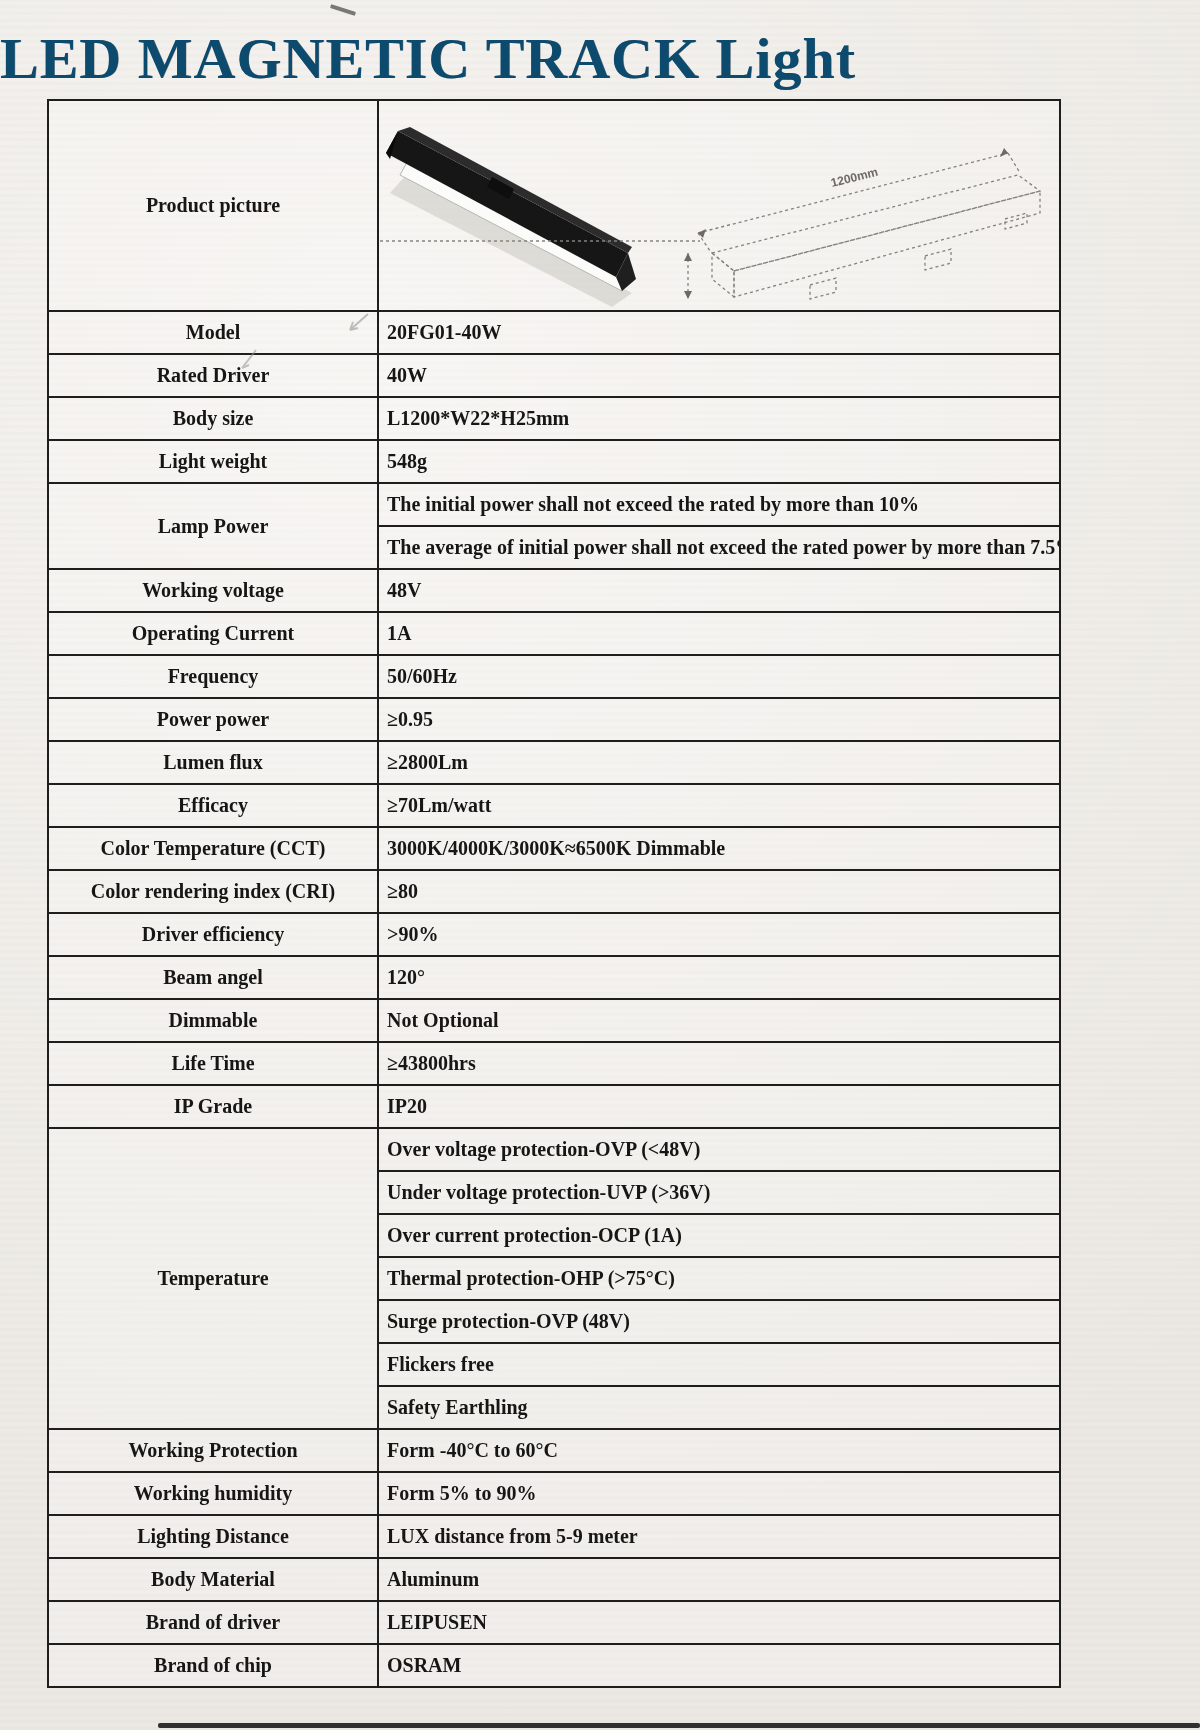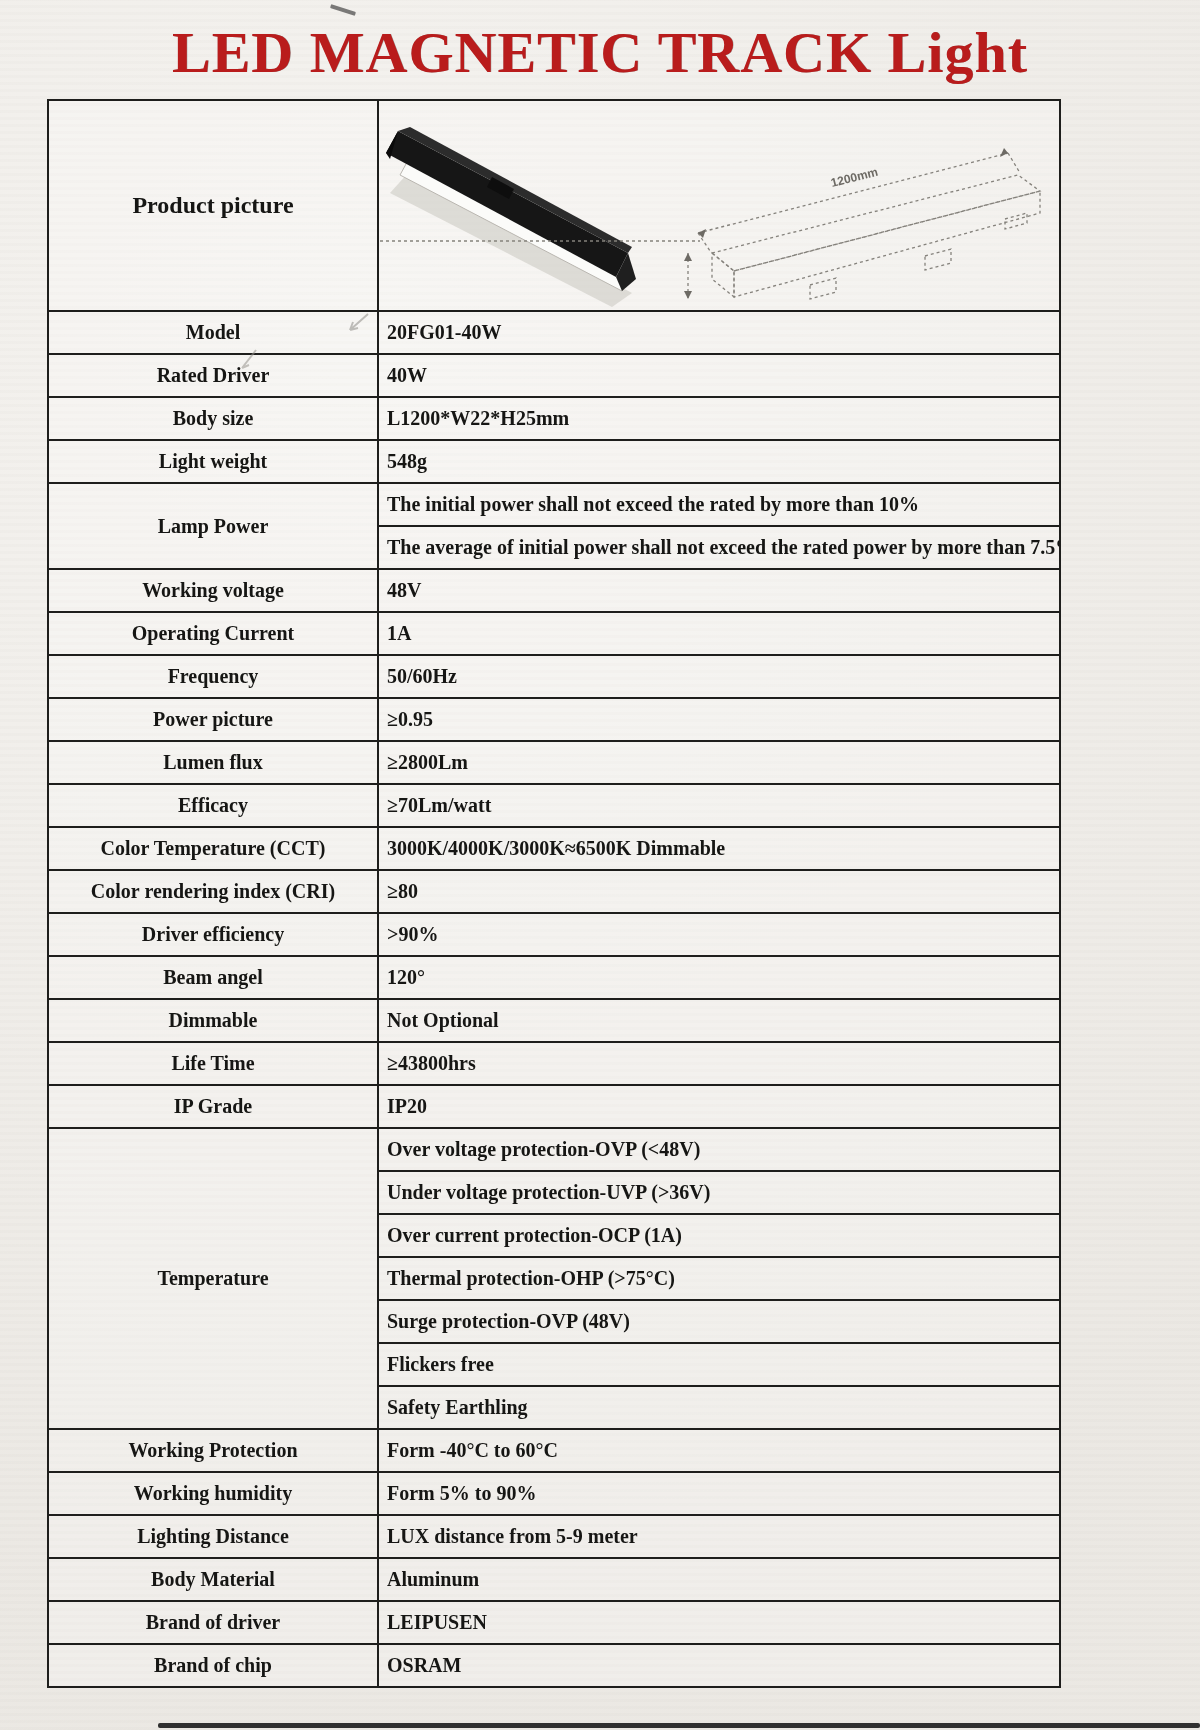--- a/index.html
+++ b/index.html
@@ -6,28 +6,28 @@
   body{
     width:1200px;height:1730px;position:relative;overflow:hidden;
     background:#f0ede8;
     background-image:
       repeating-linear-gradient(0deg, rgba(90,85,75,0.02) 0 3px, rgba(0,0,0,0) 3px 7px),
       radial-gradient(circle at 30% 20%, rgba(255,255,255,0.35), rgba(0,0,0,0.02) 80%);
     font-family:"Liberation Serif","DejaVu Serif",serif;
     color:#141414;
   }
   .sheet-title{
-    text-align:center;
     padding-top:24px;
     font-size:58px;
     font-weight:bold;
     letter-spacing:1px;
-    color:#b91c1c;
+    color:#0c4a6e;
     line-height:1.0;
     text-shadow:0.4px 0.4px 0 rgba(0,0,0,0.35);
+    margin-top:6px;
   }
   table.spec{
     position:absolute;left:47px;top:99px;width:1012px;
     border-collapse:collapse;table-layout:fixed;
     background:rgba(255,255,255,0.25);
   }
   table.spec td{
     border:2px solid #1e1e1c;
     font-weight:bold;
     color:#161614;
@@ -40,21 +40,21 @@
     padding:0 8px;
   }
   td.value-cell{
     text-align:left;
     font-size:20px;
     height:41px;
     padding:0 23px 0 8px;
     white-space:nowrap;
   }
   td.picture-cell{height:209px;padding:0;}
-  td.picture-label{font-size:24px;text-align:center;}
+  td.picture-label{font-size:20px;text-align:center;}
   .pic-wrap{width:100%;height:209px;display:block;}
   .pencil-mark{position:absolute;opacity:0.55;pointer-events:none;}
   .scan-edge-bottom{
     position:absolute;left:158px;bottom:2px;width:1042px;height:5px;
     background:#1b1b1b;border-radius:2px;opacity:0.9;
   }
   .scan-speck{position:absolute;background:#2a2a2a;opacity:0.6;border-radius:1px;}
 </style>
 </head>
 <body>
@@ -135,21 +135,21 @@
       </tr>
       <tr>
         <td class="label-cell" rowspan="1">Operating Current</td>
         <td class="value-cell">1A</td>
       </tr>
       <tr>
         <td class="label-cell" rowspan="1">Frequency</td>
         <td class="value-cell">50/60Hz</td>
       </tr>
       <tr>
-        <td class="label-cell" rowspan="1">Power picture</td>
+        <td class="label-cell" rowspan="1">Power power</td>
         <td class="value-cell">≥0.95</td>
       </tr>
       <tr>
         <td class="label-cell" rowspan="1">Lumen flux</td>
         <td class="value-cell">≥2800Lm</td>
       </tr>
       <tr>
         <td class="label-cell" rowspan="1">Efficacy</td>
         <td class="value-cell">≥70Lm/watt</td>
       </tr>

